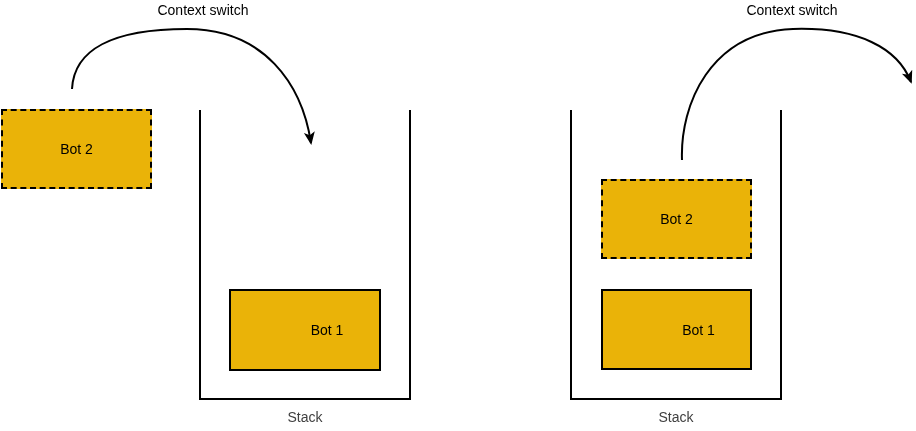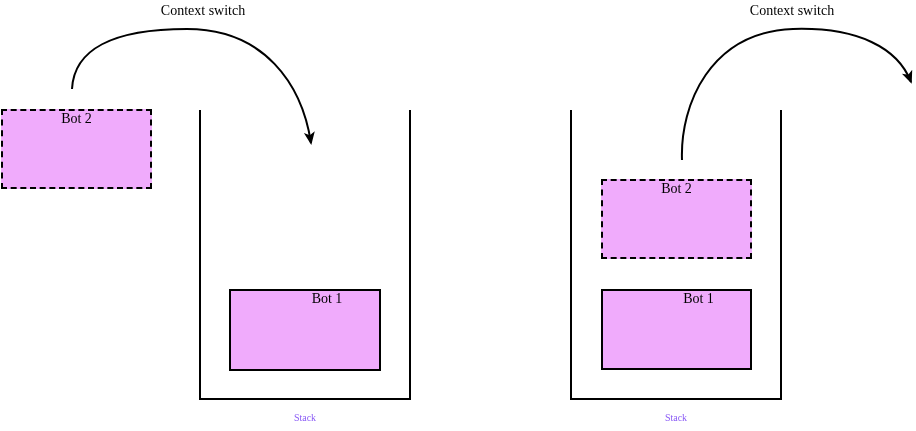--- a/index.html
+++ b/index.html
@@ -6,61 +6,62 @@
     margin: 0;
     padding: 0;
     background: #ffffff;
   }
   * { box-sizing: border-box; }
   .canvas {
     position: relative;
     width: 916px;
     height: 431px;
     background: #ffffff;
-    font-family: Liberation Serif, serif;
+    font-family: Liberation Sans, sans-serif;
     color: #000000;
     overflow: hidden;
   }
   .arrows-layer {
     position: absolute;
     left: 0; top: 0;
     width: 916px; height: 431px;
     pointer-events: none;
   }
   .flow-label {
     position: absolute;
     transform: translateX(-50%);
     font-size: 14px;
     line-height: 15px;
     white-space: nowrap;
     color: #000000;
   }
   .box {
     position: absolute;
     display: flex;
+    align-items: center;
     justify-content: center;
     font-size: 14px;
-    background: #f0abfc;
+    background: #eab308;
   }
   .box.dashed { border: 2px dashed #000000; }
   .box.solid  { border: 2px solid #000000; padding-left: 44px; }
   .stack {
     position: absolute;
     border-left: 2px solid #000000;
     border-right: 2px solid #000000;
     border-bottom: 2px solid #000000;
     background: transparent;
   }
   .stack-caption {
     position: absolute;
     transform: translateX(-50%);
-    font-size: 10px;
+    font-size: 14px;
     line-height: 15px;
     white-space: nowrap;
-    color: #8b5cf6;
+    color: #404040;
   }
 
   
   .ctx-switch-label { left: 203px; top: 3px; }
   .left-bot2        { left: 1px;   top: 109px; width: 151px; height: 80px; }
   .left-stack       { left: 199px; top: 110px; width: 212px; height: 290px; }
   .left-bot1        { left: 229px; top: 289px; width: 152px; height: 82px; }
   .left-stack-cap   { left: 305px; top: 410px; }
 
   

